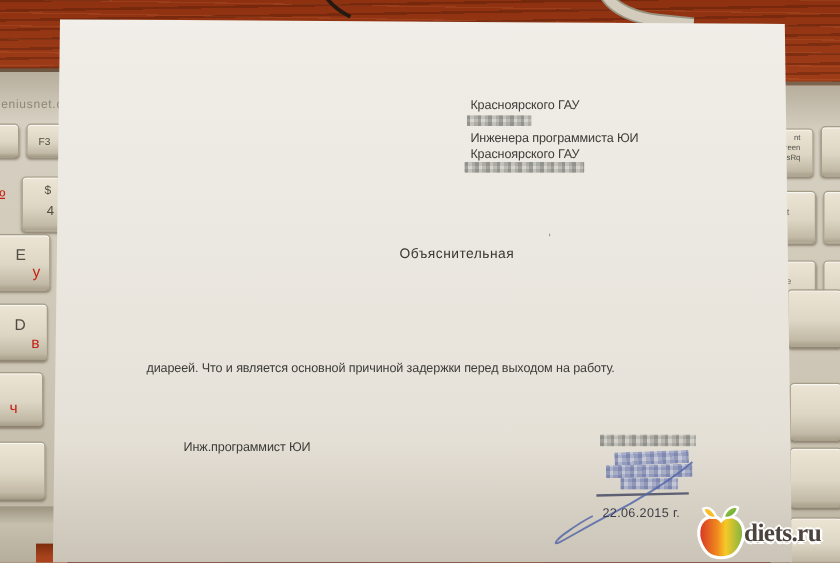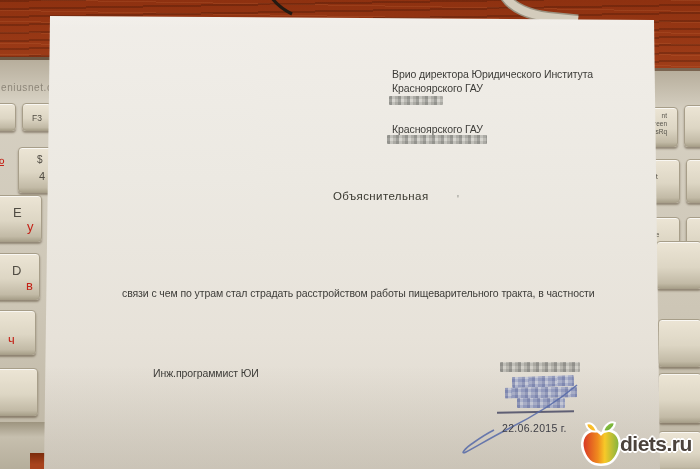--- a/index.html
+++ b/index.html
@@ -118,45 +118,45 @@
     <div class="key" style="left:44px;top:146px;width:18px;height:44px;"></div>
     <div class="key" style="left:14px;top:170px;width:46px;height:48px;"></div>
     <div class="key" style="left:16px;top:248px;width:44px;height:48px;"></div>
     <div class="key" style="left:16px;top:302px;width:44px;height:50px;"></div>
     <div class="key" style="left:16px;top:360px;width:44px;height:41px;"></div>
   </div>
 
   <div class="paper">
     <div class="paper-shade"></div>
 
-    <span class="doc" style="left:392px;top:69px;">Врио директора Юридического Института</span>
     <span class="doc" style="left:392px;top:83px;">Красноярского ГАУ</span>
     <div class="mosaic" style="left:389px;top:96px;width:54px;height:9px;"></div>
+    <span class="doc" style="left:392px;top:110px;">Инженера программиста ЮИ</span>
     <span class="doc" style="left:392px;top:124px;">Красноярского ГАУ</span>
     <div class="mosaic" style="left:387px;top:135px;width:100px;height:9px;"></div>
 
     <span class="mark" style="left:457px;top:194px;">'</span>
-    <span class="doc title" style="left:333px;top:191px;">Объяснительная</span>
+    <span class="doc title" style="left:333px;top:207px;">Объяснительная</span>
 
-    <span class="doc" style="left:122px;top:288px;">связи с чем по утрам стал страдать расстройством работы пищеварительного тракта, в частности</span>
+    <span class="doc" style="left:122px;top:302px;">диареей. Что и является основной причиной задержки перед выходом на работу.</span>
 
     <span class="doc" style="left:153px;top:368px;">Инж.программист ЮИ</span>
 
     <div class="mosaic" style="left:500px;top:362px;width:80px;height:10px;"></div>
     <div class="mosaic-blue" style="left:512px;top:376px;width:62px;height:11px;transform:rotate(-2deg);"></div>
     <div class="mosaic-blue" style="left:505px;top:387px;width:72px;height:11px;transform:rotate(-1deg);"></div>
     <div class="mosaic-blue" style="left:517px;top:398px;width:48px;height:10px;"></div>
     <div class="sigline" style="left:497px;top:411px;width:77px;height:2px;"></div>
     <svg width="700" height="469" style="left:0;top:0;pointer-events:none;">
       <path d="M577,385 C558,401 530,418 508,429 C492,437 474,448 466,452 C460,455 464,449 473,443 C480,438 488,433 494,430" stroke="#5568a8" stroke-width="1.6" fill="none" opacity="0.85"></path>
     </svg>
     <span class="doc date" style="left:502px;top:423px;">22.06.2015 г.</span>
   </div>
 
-  <div style="left:0;top:0;width:700px;height:469px;pointer-events:none;">
+  <div style="left:0;top:0;width:700px;height:469px;pointer-events:none;font-family:Liberation Serif, serif;">
     <svg style="left:579px;top:420px;" width="44" height="48" viewBox="0 0 44 48">
       <defs>
         <linearGradient id="apg" x1="0" y1="0" x2="1" y2="0">
           <stop offset="0" stop-color="#d63226"></stop>
             <stop offset="0.42" stop-color="#f08c1e"></stop>
           <stop offset="0.60" stop-color="#f7c928"></stop>
             <stop offset="1" stop-color="#7cb342"></stop>
         </linearGradient>
         <linearGradient id="lfg" x1="0" y1="0" x2="1" y2="1">
           <stop offset="0" stop-color="#a5d44a"></stop>

